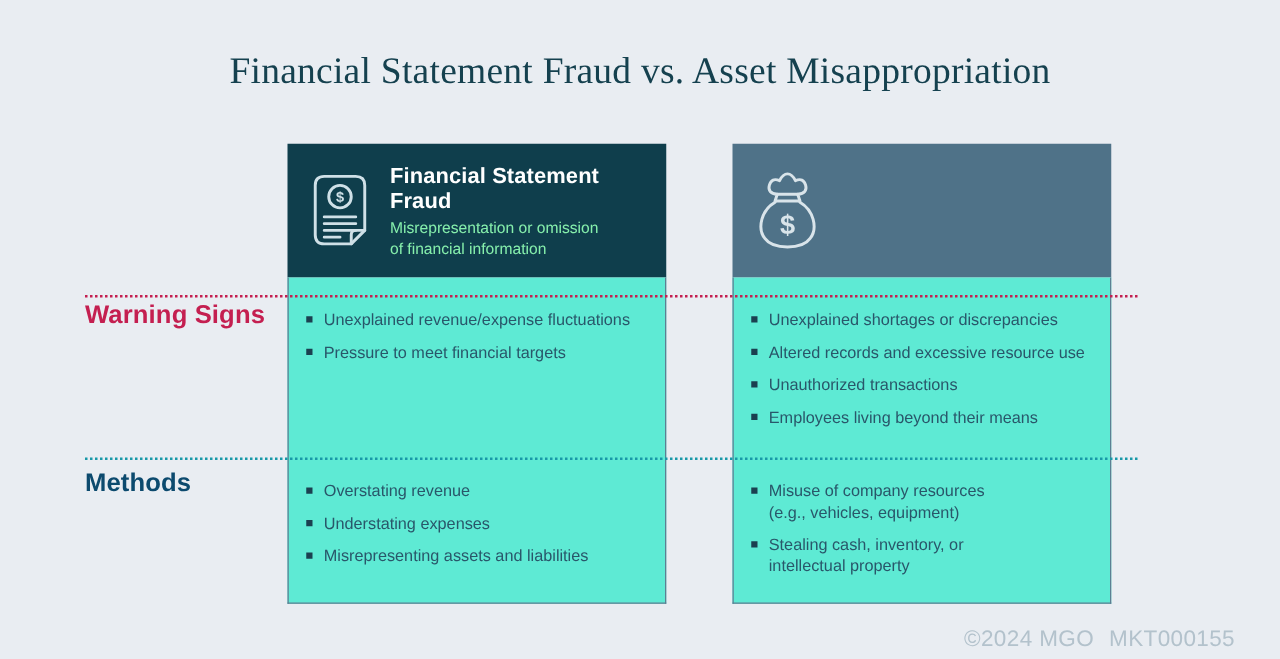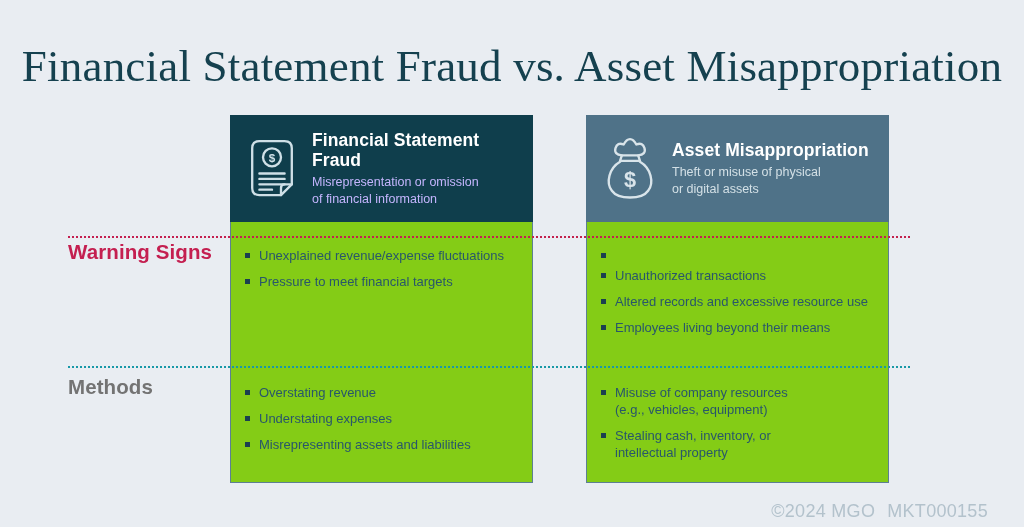--- a/index.html
+++ b/index.html
@@ -7,21 +7,21 @@
   body {
     position:relative;
     background:#e9edf2;
     font-family:"Liberation Sans", sans-serif;
     overflow:hidden;
   }
   .page-title {
     position:absolute; top:40px; left:0; width:1024px;
     text-align:center;
     font-family:"Liberation Serif", serif;
-    font-size:45px; font-weight:500;
+    font-size:30px; font-weight:500;
     color:#15414f;
     letter-spacing:0.2px;
   }
   .card {
     position:absolute; top:115px; width:303px; height:368px;
   }
   .card-fsf { left:230px; }
   .card-am  { left:586px; }
   .card-header {
     height:107px;
@@ -30,25 +30,25 @@
     color:#d7e3e9;
   }
   .hdr-text { flex:1; }
   .hdr-title {
     color:#ffffff; font-weight:bold; font-size:17.5px; line-height:1.15;
     margin-bottom:4px; letter-spacing:0.1px;
   }
   .hdr-sub {
     font-size:12.5px; line-height:1.34; white-space:pre-line;
   }
-  .card-fsf .hdr-sub { color:#c4b5fd; }
+  .card-fsf .hdr-sub { color:#86efac; }
   .card-am  .hdr-sub { color:#d3e0e6; }
   .card-body {
     position:absolute; top:107px; left:0; right:0; bottom:0;
-    background:#84cc16;
+    background:#5eead4;
     border:1px solid #5d7f93; border-top:none;
   }
   .sec-warn { height:145px; padding:25px 9px 0 14px; overflow:hidden; }
   .sec-meth { padding:17px 9px 0 14px; }
   ul.blist { list-style:none; }
   ul.blist li {
     display:flex; gap:9px; margin-bottom:9px;
     font-size:13px; line-height:1.32; color:#29576a;
   }
   .sq {
@@ -78,21 +78,21 @@
 </style>
 </head>
 <body>
 
 <h1 class="page-title">Financial Statement Fraud vs. Asset Misappropriation</h1>
 
 <div class="dotline dot-red" style="border-top-color: rgb(196, 31, 80);"></div>
 <div class="dotline dot-teal" style="border-top-color: rgb(24, 152, 168);"></div>
 
 <div class="row-label label-warning" style="color: rgb(196, 31, 80);">Warning Signs</div>
-<div class="row-label label-methods" style="color: #737373;">Methods</div>
+<div class="row-label label-methods" style="color: #0c4a6e;">Methods</div>
 
 <div class="card card-fsf">
   <div class="card-header" style="background-color: rgb(15, 62, 76);">
     <span class="icon-wrap">
       <svg width="54" height="66" viewBox="0 0 60 70" fill="none" stroke="currentColor" stroke-width="2.6" stroke-linecap="round" stroke-linejoin="round" style="color:#cfe0e7;">
         <path d="M16 4 h28 q8 0 8 8 v40 l-12 12 h-24 q-8 0 -8 -8 v-44 q0 -8 8 -8 z"></path>
         <path d="M40 64 v-8 q0 -4 4 -4 h8"></path>
         <circle cx="30" cy="22" r="10"></circle>
         <text x="30" y="27" text-anchor="middle" stroke="none" fill="currentColor" font-family="Liberation Sans, sans-serif" font-size="13" font-weight="bold">$</text>
         <path d="M16 40 h28 M16 46 h28 M16 52 h28 M16 58 h14"></path>
@@ -139,39 +139,35 @@
 <div class="card card-am">
   <div class="card-header" style="background-color: rgb(79, 114, 136);">
     <span class="icon-wrap">
       <svg width="58" height="68" viewBox="0 0 64 72" fill="none" stroke="currentColor" stroke-width="2.6" stroke-linecap="round" stroke-linejoin="round" style="color:#d9e4ea;">
         <path d="M23 21 Q14 20 16 13 Q18 6 25 9 Q28 3 32 3 Q36 3 39 9 Q46 6 48 13 Q50 20 41 21"></path>
         <path d="M23 21 L21 27 L43 27 L41 21 Z"></path>
         <path d="M21 28 C 9 35, 5 51, 12 60 C 19 70, 45 70, 52 60 C 59 51, 55 35, 43 28"></path>
         <text x="32" y="56" text-anchor="middle" stroke="none" fill="currentColor" font-family="Liberation Sans, sans-serif" font-size="24" font-weight="bold">$</text>
       </svg>
     </span>
-    <div class="hdr-text">
-      <div class="hdr-title">Asset Misappropriation</div>
-      <div class="hdr-sub">Theft or misuse of physical
-or digital assets</div>
-    </div>
   </div>
   <div class="card-body">
     <div class="sec-warn">
       <ul class="blist">
         <li>
           <span class="sq"></span>
+          <span class="li-text">Unexplained shortages or discrepancies</span>
+        </li>
+        <li>
+          <span class="sq"></span>
+          <span class="li-text">Altered records and excessive resource use</span>
         </li>
         <li>
           <span class="sq"></span>
           <span class="li-text">Unauthorized transactions</span>
-        </li>
-        <li>
-          <span class="sq"></span>
-          <span class="li-text">Altered records and excessive resource use</span>
         </li>
         <li>
           <span class="sq"></span>
           <span class="li-text">Employees living beyond their means</span>
         </li>
       </ul>
     </div>
     <div class="sec-meth">
       <ul class="blist">
         <li>

